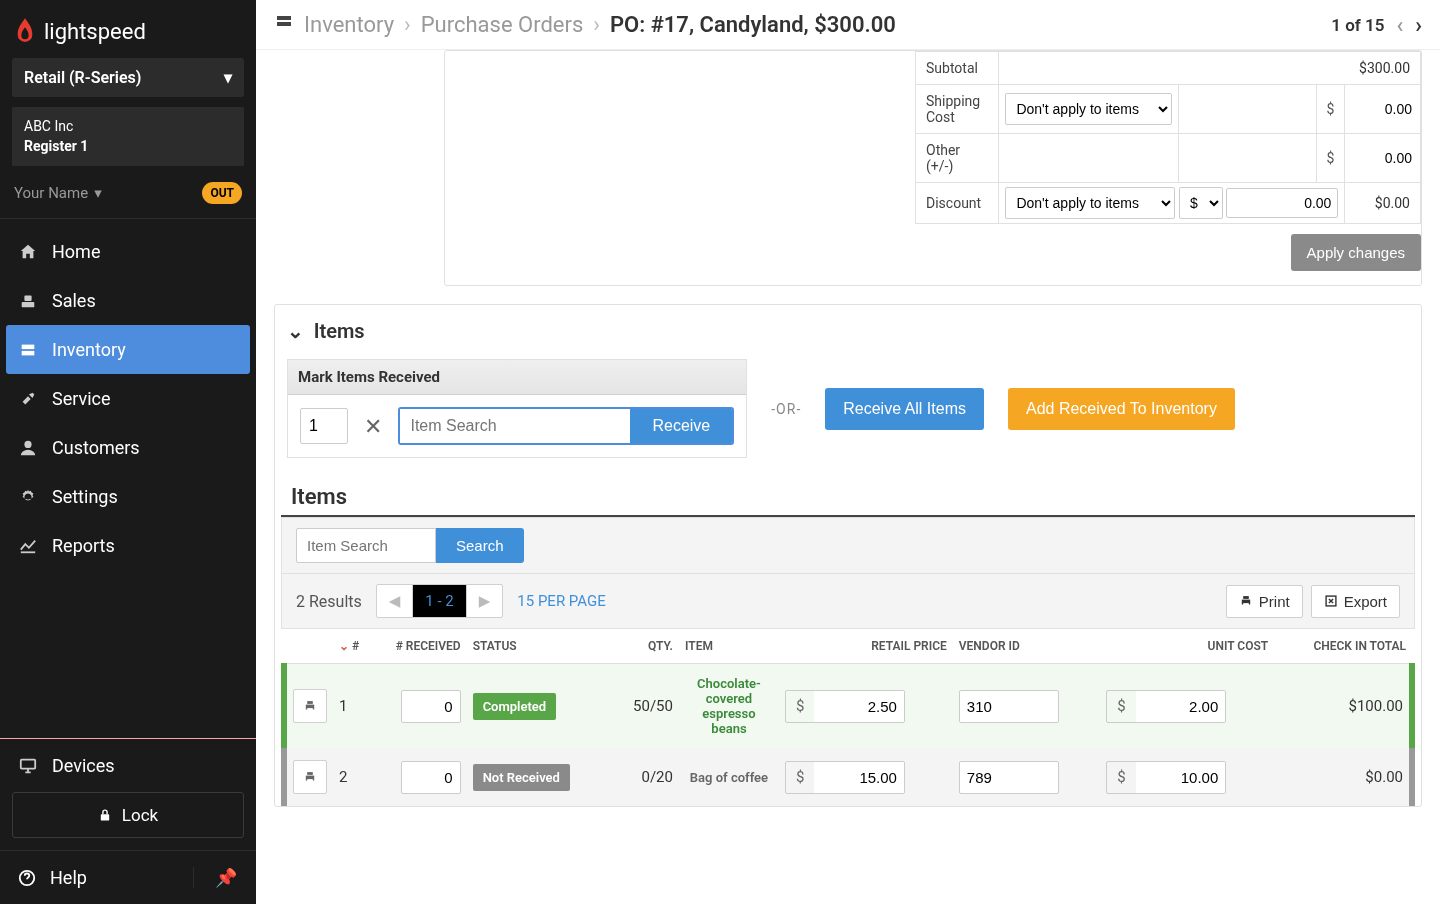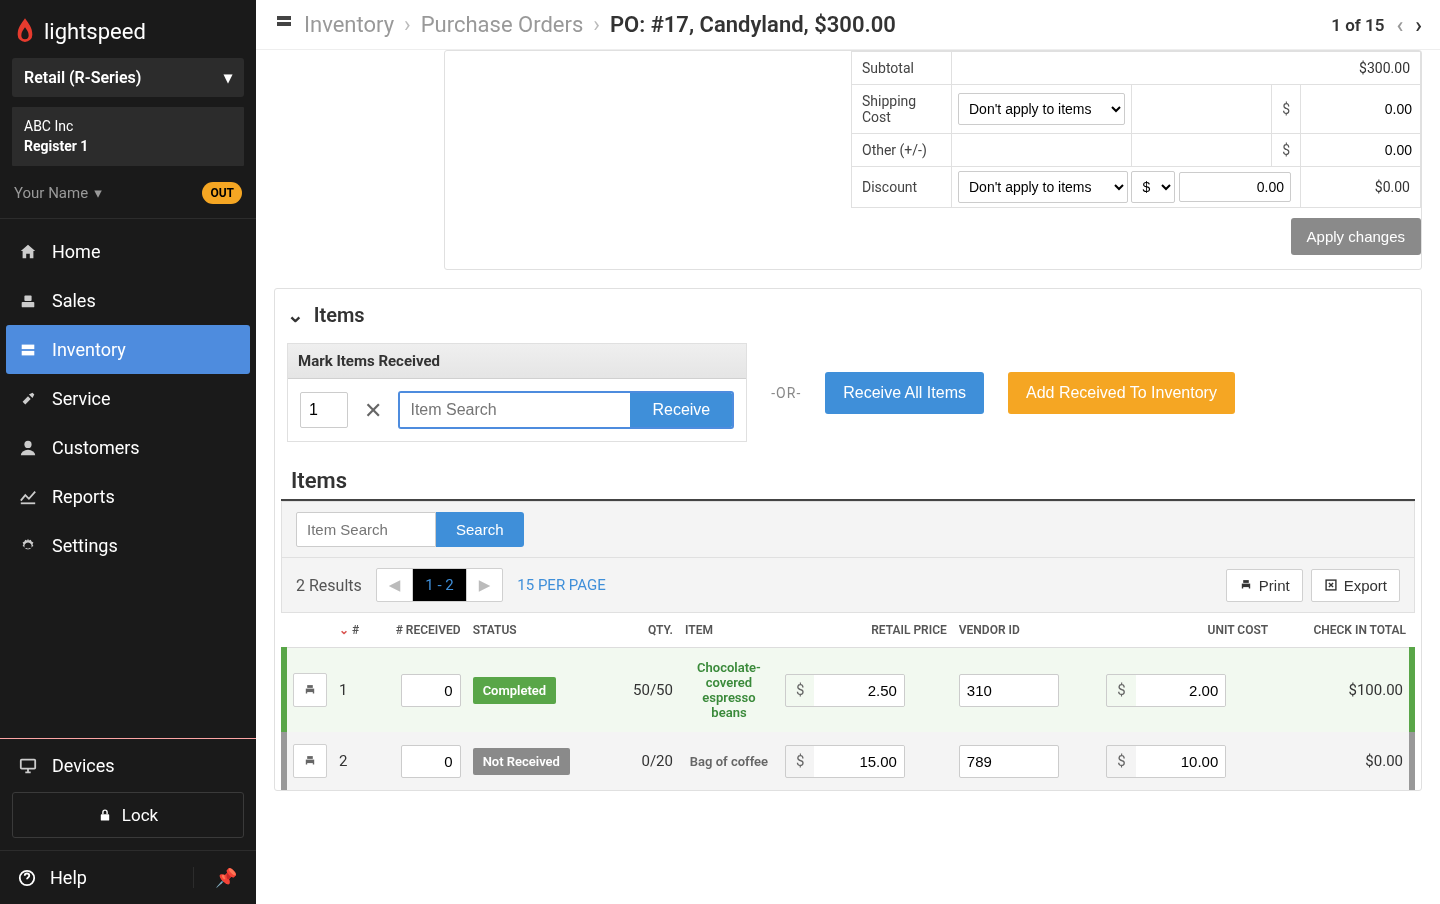--- a/index.html
+++ b/index.html
@@ -186,34 +186,34 @@
           <span class="nav-icon">
             <svg width="18" height="18" viewBox="0 0 20 20" fill="currentColor">
               <circle cx="10" cy="6" r="4"></circle>
               <path d="M2 18 a8 6 0 0 1 16 0 Z"></path>
             </svg>
           </span>
           <span>Customers</span>
         </div>
       <div class="nav-item">
           <span class="nav-icon">
+            <svg width="18" height="18" viewBox="0 0 20 20" fill="currentColor">
+              <path d="M10 6 a4 4 0 1 0 0.01 0 Z M10 2 l1 2 l2 -1 l1 2 l2 1 l-1 2 l1 2 l-2 1 l-1 2 l-2 -1 l-1 2 l-1 -2 l-2 1 l-1 -2 l-2 -1 l1 -2 l-1 -2 l2 -1 l1 -2 l2 1 Z" fill-rule="evenodd"></path>
+            </svg>
+          </span>
+          <span>Settings</span>
+        </div>
+      <div class="nav-item">
+          <span class="nav-icon">
             <svg width="18" height="18" viewBox="0 0 20 20" fill="none" stroke="currentColor" stroke-width="2">
               <path d="M2 14 L7 8 L11 12 L18 4"></path>
               <path d="M2 17 H18"></path>
             </svg>
           </span>
           <span>Reports</span>
-        </div>
-      <div class="nav-item">
-          <span class="nav-icon">
-            <svg width="18" height="18" viewBox="0 0 20 20" fill="currentColor">
-              <path d="M10 6 a4 4 0 1 0 0.01 0 Z M10 2 l1 2 l2 -1 l1 2 l2 1 l-1 2 l1 2 l-2 1 l-1 2 l-2 -1 l-1 2 l-1 -2 l-2 1 l-1 -2 l-2 -1 l1 -2 l-1 -2 l2 -1 l1 -2 l2 1 Z" fill-rule="evenodd"></path>
-            </svg>
-          </span>
-          <span>Settings</span>
         </div>
     </nav>
     <div class="sidebar-bottom">
       <div class="devices-item">
           <span class="nav-icon">
             <svg width="18" height="18" viewBox="0 0 20 20" fill="none" stroke="currentColor" stroke-width="2">
               <rect x="2" y="3" width="16" height="10" rx="1"></rect>
               <path d="M7 17 h6 M10 13 v4"></path>
             </svg>
           </span>
@@ -257,21 +257,21 @@
         <span class="chev">‹</span>
         <span class="chev active">›</span>
       </div>
     </div>
 
     <div class="content">
 
       <div class="panel totals-panel">
         <div class="panel-inner" style="display:flex;">
           <div style="flex:1"></div>
-          <div style="width:570px; padding:0 0 10px;">
+          <div style="width:506px; padding:0 0 10px;">
             <table class="totals-table">
               <tbody>
                   <tr>
                 <td class="label">Subtotal</td>
                 <td colspan="4" class="val">$300.00</td>
               </tr>
               <tr>
                 <td class="label">Shipping Cost</td>
                 <td class="ctrl-cell"><select class="inline-select"><option>Don't apply to items</option></select></td>
                 <td class="mid"></td>

